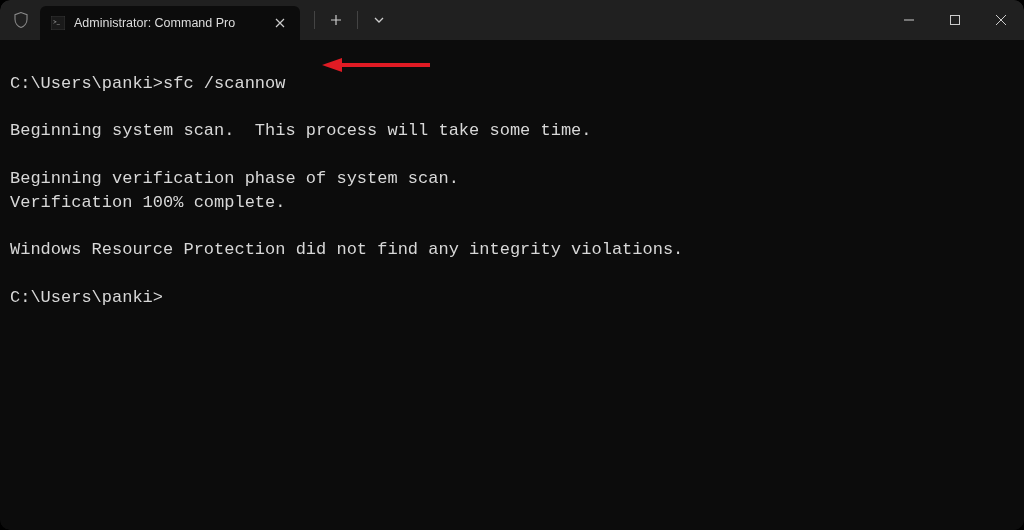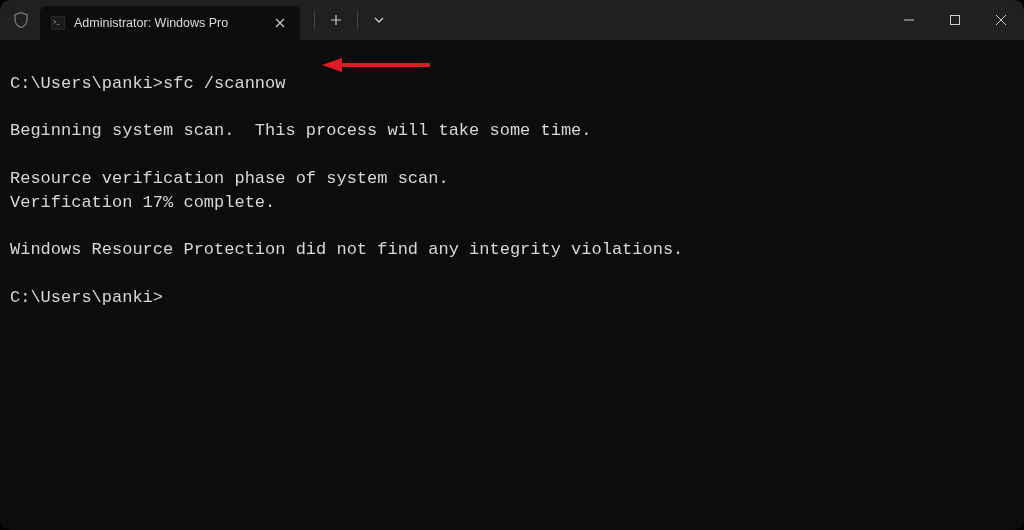--- a/index.html
+++ b/index.html
@@ -161,21 +161,21 @@
           <path d="M12 2 L4 5 L4 11 C4 16 7.5 20.5 12 22 C16.5 20.5 20 16 20 11 L20 5 Z" fill="none" stroke="#888" stroke-width="1.5"></path>
         </svg>
     </div>
     <div class="tab">
       <div class="tab-icon">
         <svg viewBox="0 0 16 16">
           <rect x="0" y="0" width="16" height="16" fill="#1a1a1a" stroke="#555" stroke-width="0.5"></rect>
           <text x="2.5" y="9" font-size="7" fill="#ccc" font-family="Consolas">&gt;_</text>
         </svg>
       </div>
-      <span class="tab-title">Administrator: Windows Pro</span>
+      <span class="tab-title">Administrator: Command Pro</span>
       <div class="tab-close">
         <svg viewBox="0 0 10 10" width="10" height="10">
             <path d="M1 1 L9 9 M9 1 L1 9" stroke="#ccc" stroke-width="1.2"></path>
           </svg>
       </div>
     </div>
     <div class="titlebar-buttons">
       <div class="titlebar-sep"></div>
       <div class="new-tab">
         <svg viewBox="0 0 12 12" width="12" height="12">
@@ -206,22 +206,22 @@
           </svg>
       </div>
     </div>
   </div>
 
   <div class="terminal">
 <span class="prompt">C:\Users\panki&gt;</span><span class="command">sfc /scannow</span>
 
 <span>Beginning system scan.  This process will take some time.</span>
 
-<span>Resource verification phase of system scan.</span>
-<span>Verification 17% complete.</span>
+<span>Beginning verification phase of system scan.</span>
+<span>Verification 100% complete.</span>
 
 <span>Windows Resource Protection did not find any integrity violations.</span>
 
 <span class="prompt">C:\Users\panki&gt;</span>
     <svg class="arrow-annotation" width="110" height="22" viewBox="0 0 110 22">
       <line x1="108" y1="11" x2="14" y2="11" stroke="#e01b24" stroke-width="4"></line>
       <polygon points="0,11 20,4 20,18" fill="#e01b24"></polygon>
     </svg>
   </div>
 </div>

